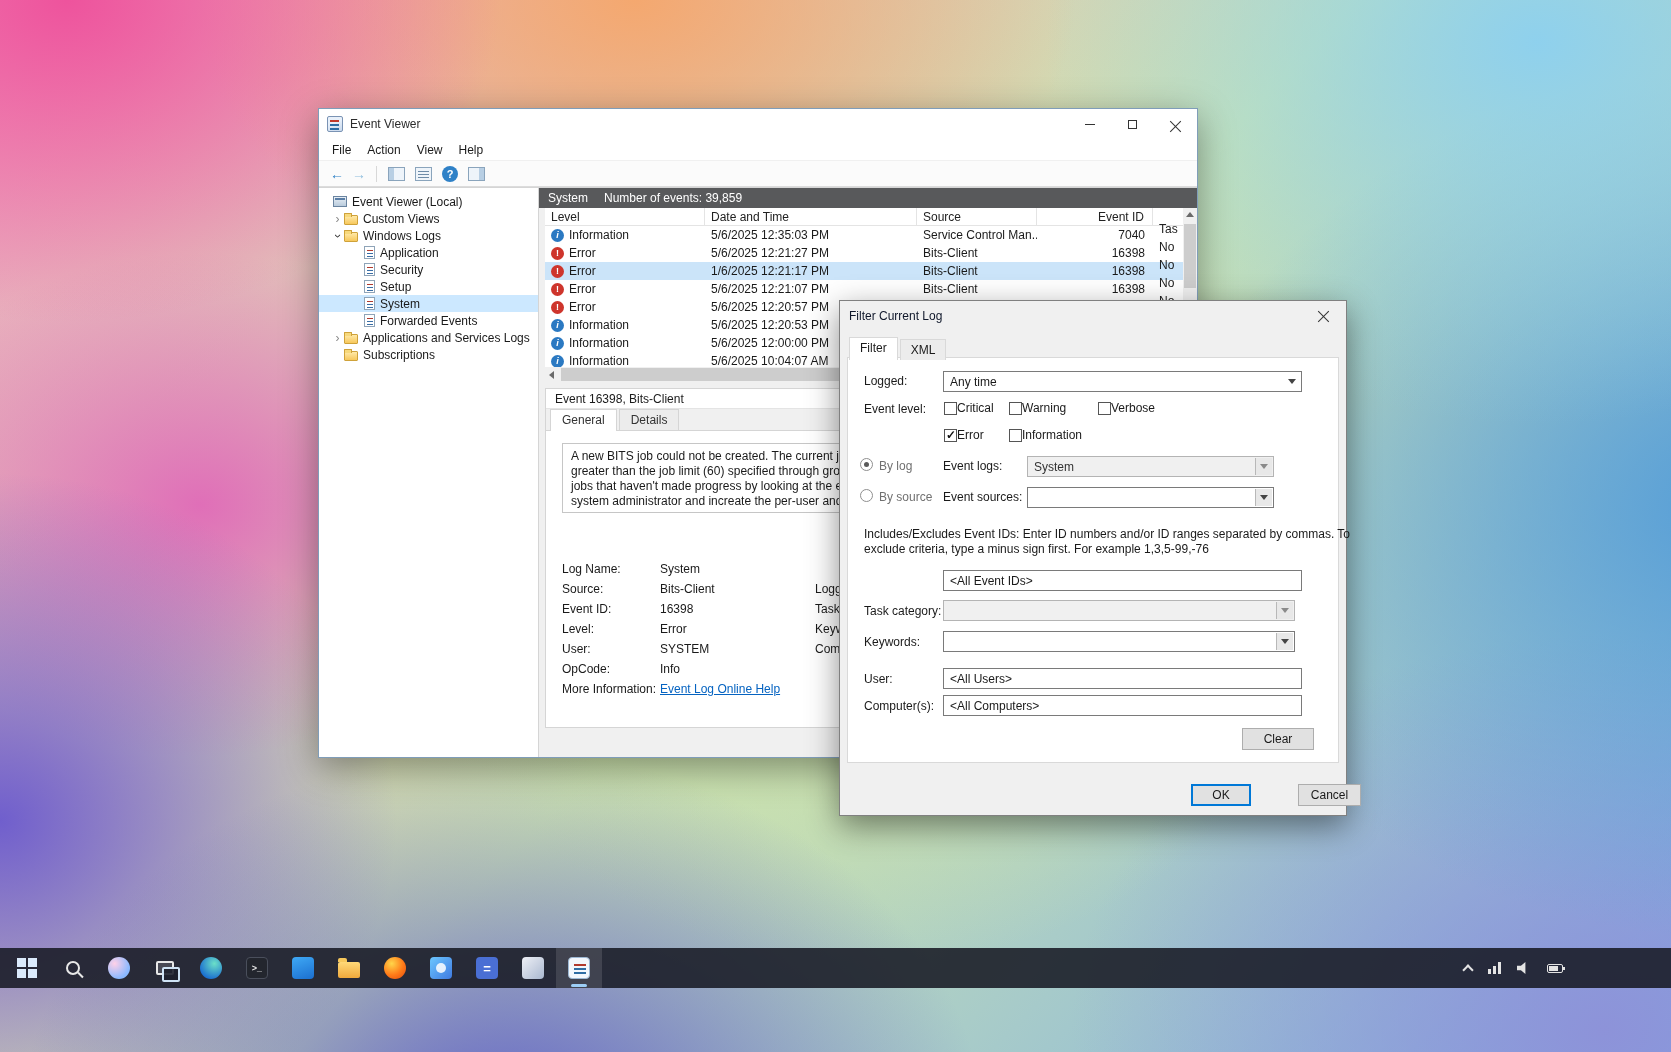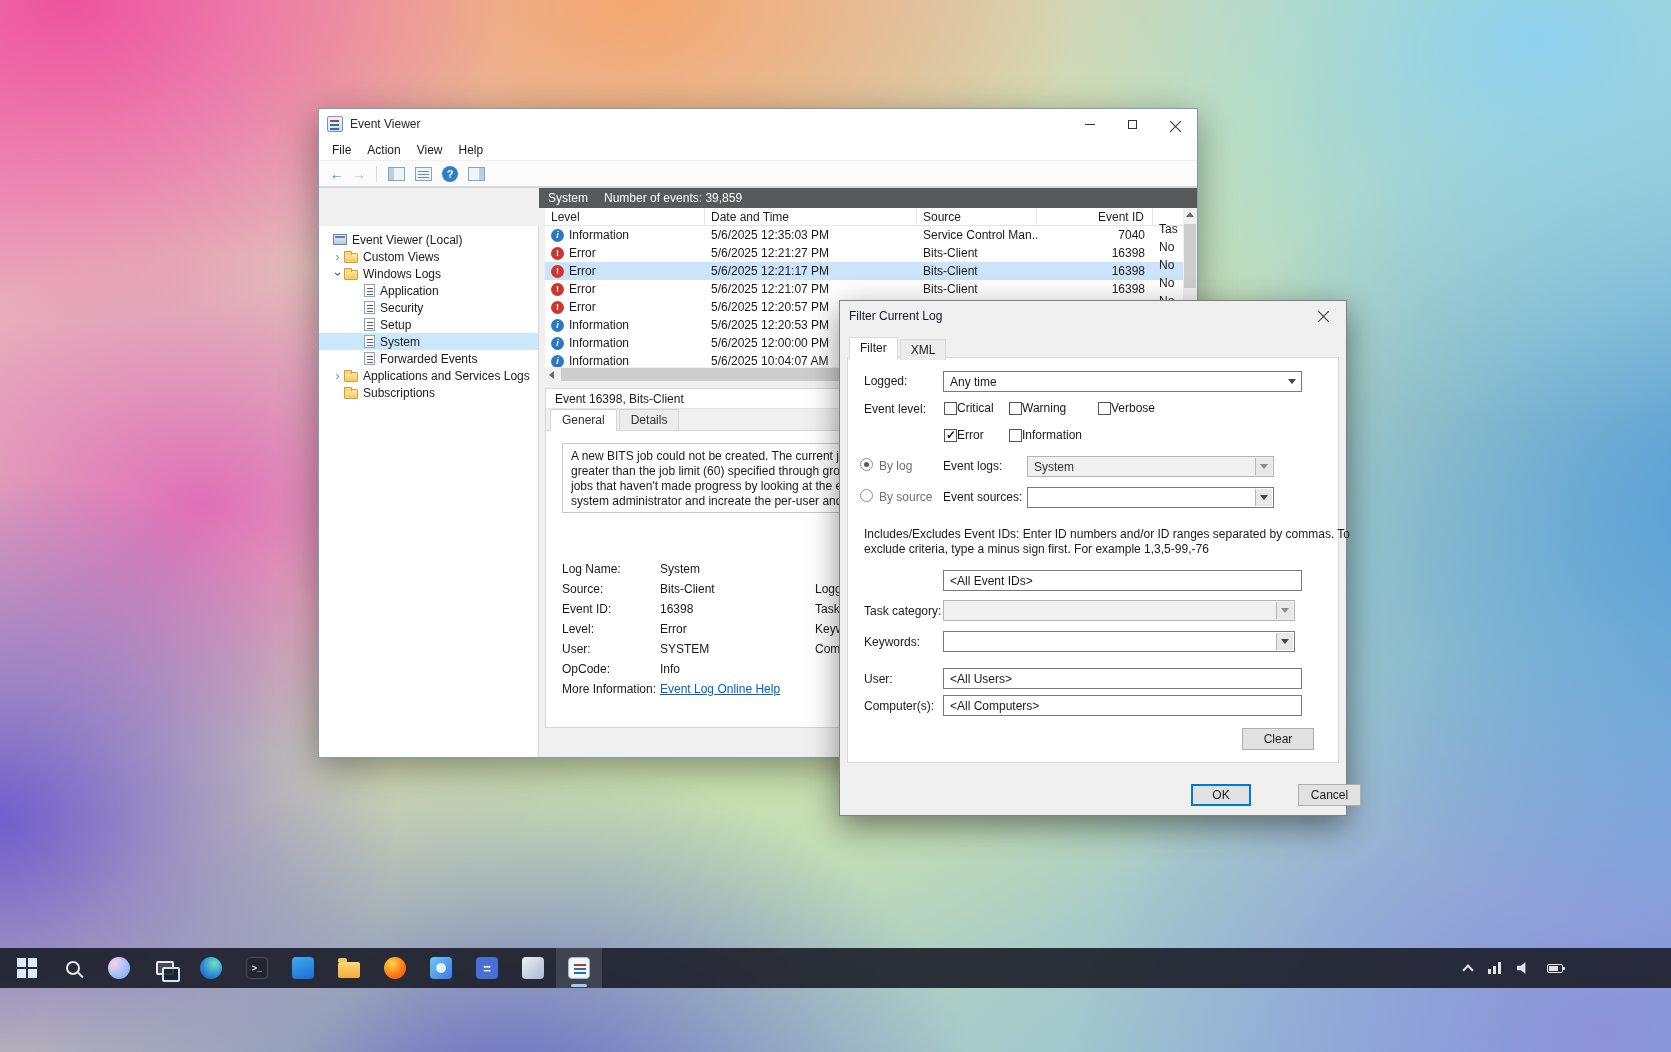--- a/index.html
+++ b/index.html
@@ -62,21 +62,21 @@
   .tb-ico.right-pane::before { content: ""; position: absolute; right: 0; top: 0; bottom: 0; width: 5px; background: #b8cfe4; }
   .tb-ico.grid::before { content: ""; position: absolute; left: 2px; top: 3px; right: 2px; height: 1px;
     background: #6d8ba8; box-shadow: 0 3px 0 #6d8ba8, 0 6px 0 #6d8ba8; }
   .tb-help { width: 16px; height: 16px; border-radius: 50%; background: #2f81c7; color: #fff;
     font-size: 11px; font-weight: bold; display: flex; align-items: center; justify-content: center; margin: 0 3px; }
 
   .main { position: absolute; top: 78px; left: 0; right: 0; bottom: 0; background: #f0f0f0; border-top: 1px solid #d5d5d5; }
 
   
   .tree { position: absolute; left: 0; top: 0; bottom: 0; width: 220px; background: #fff;
-    border-right: 1px solid #d5d5d5; padding-top: 5px; margin-top: 38px; }
+    border-right: 1px solid #d5d5d5; padding-top: 5px; }
   .titem { height: 17px; display: flex; align-items: center; font-size: 12px; white-space: nowrap; }
   .titem.selected { background: #cce8ff; }
   .exp { width: 13px; text-align: center; color: #8a8a8a; font-size: 12px; line-height: 12px; flex: 0 0 13px; }
   .exp.collapsed::before { content: "›"; }
   .exp.expanded::before  { content: "›"; display: inline-block; transform: rotate(90deg); color: #333; }
   .ticon { flex: 0 0 auto; margin-right: 5px; }
   .icon-console { width: 14px; height: 11px; border: 1px solid #6a84a0; background: linear-gradient(#e8eff6, #b9cbdc); position: relative; }
   .icon-console::before { content: ""; position: absolute; left: 1px; top: 1px; right: 1px; height: 2px; background: #5a7ea6; }
   .icon-folder { width: 14px; height: 10px; background: linear-gradient(#ffe9a8, #f7c85c); border: 1px solid #cfa23a; border-radius: 1px; position: relative; margin-top: 3px; }
   .icon-folder::before { content: ""; position: absolute; top: -3px; left: -1px; width: 6px; height: 3px;
@@ -351,21 +351,21 @@
           <span class="c c-date">5/6/2025 12:21:27 PM</span>
           <span class="c c-src">Bits-Client</span>
           <span class="c c-id">16398</span>
           <span class="c c-task">No</span>
         </div>
         <div class="lrow selected">
           <span class="c c-level">
               <span class="lvl error"></span>
               <span>Error</span>
             </span>
-          <span class="c c-date">5/6/2025 12:21:17 PM</span>
+          <span class="c c-date">1/6/2025 12:21:17 PM</span>
           <span class="c c-src">Bits-Client</span>
           <span class="c c-id">16398</span>
           <span class="c c-task">No</span>
         </div>
         <div class="lrow">
           <span class="c c-level">
               <span class="lvl error"></span>
               <span>Error</span>
             </span>
           <span class="c c-date">5/6/2025 12:21:07 PM</span>

